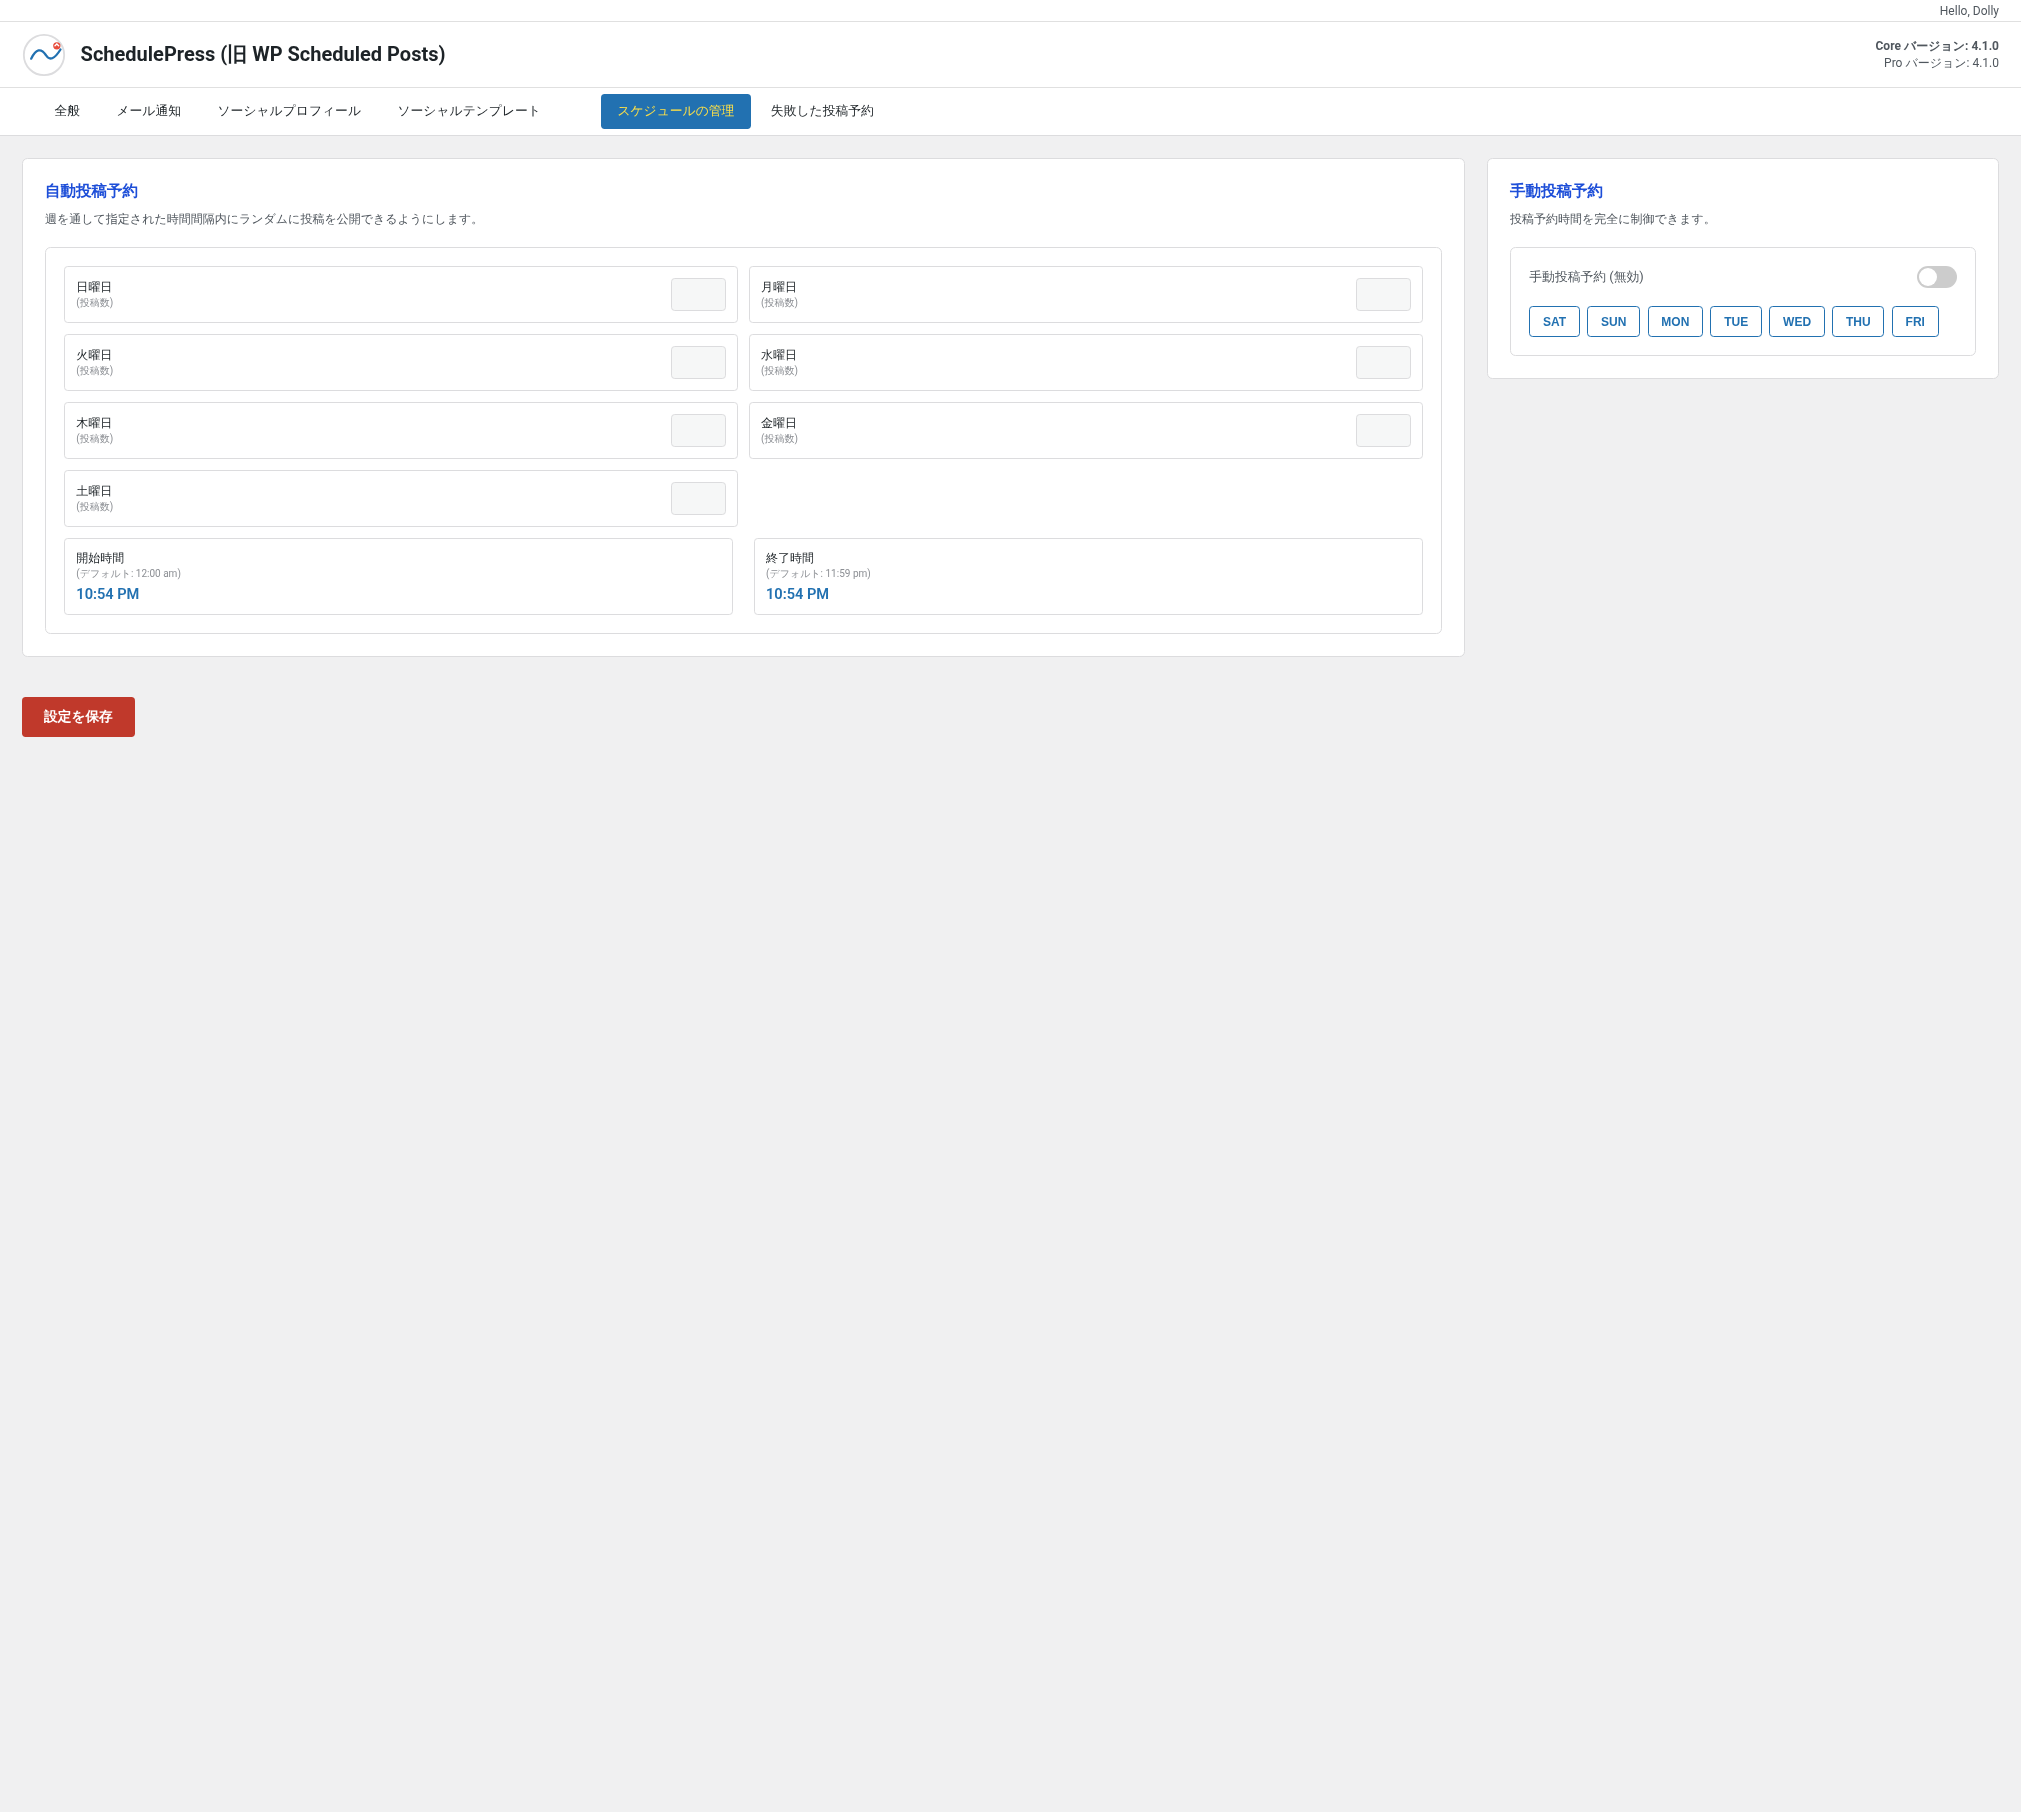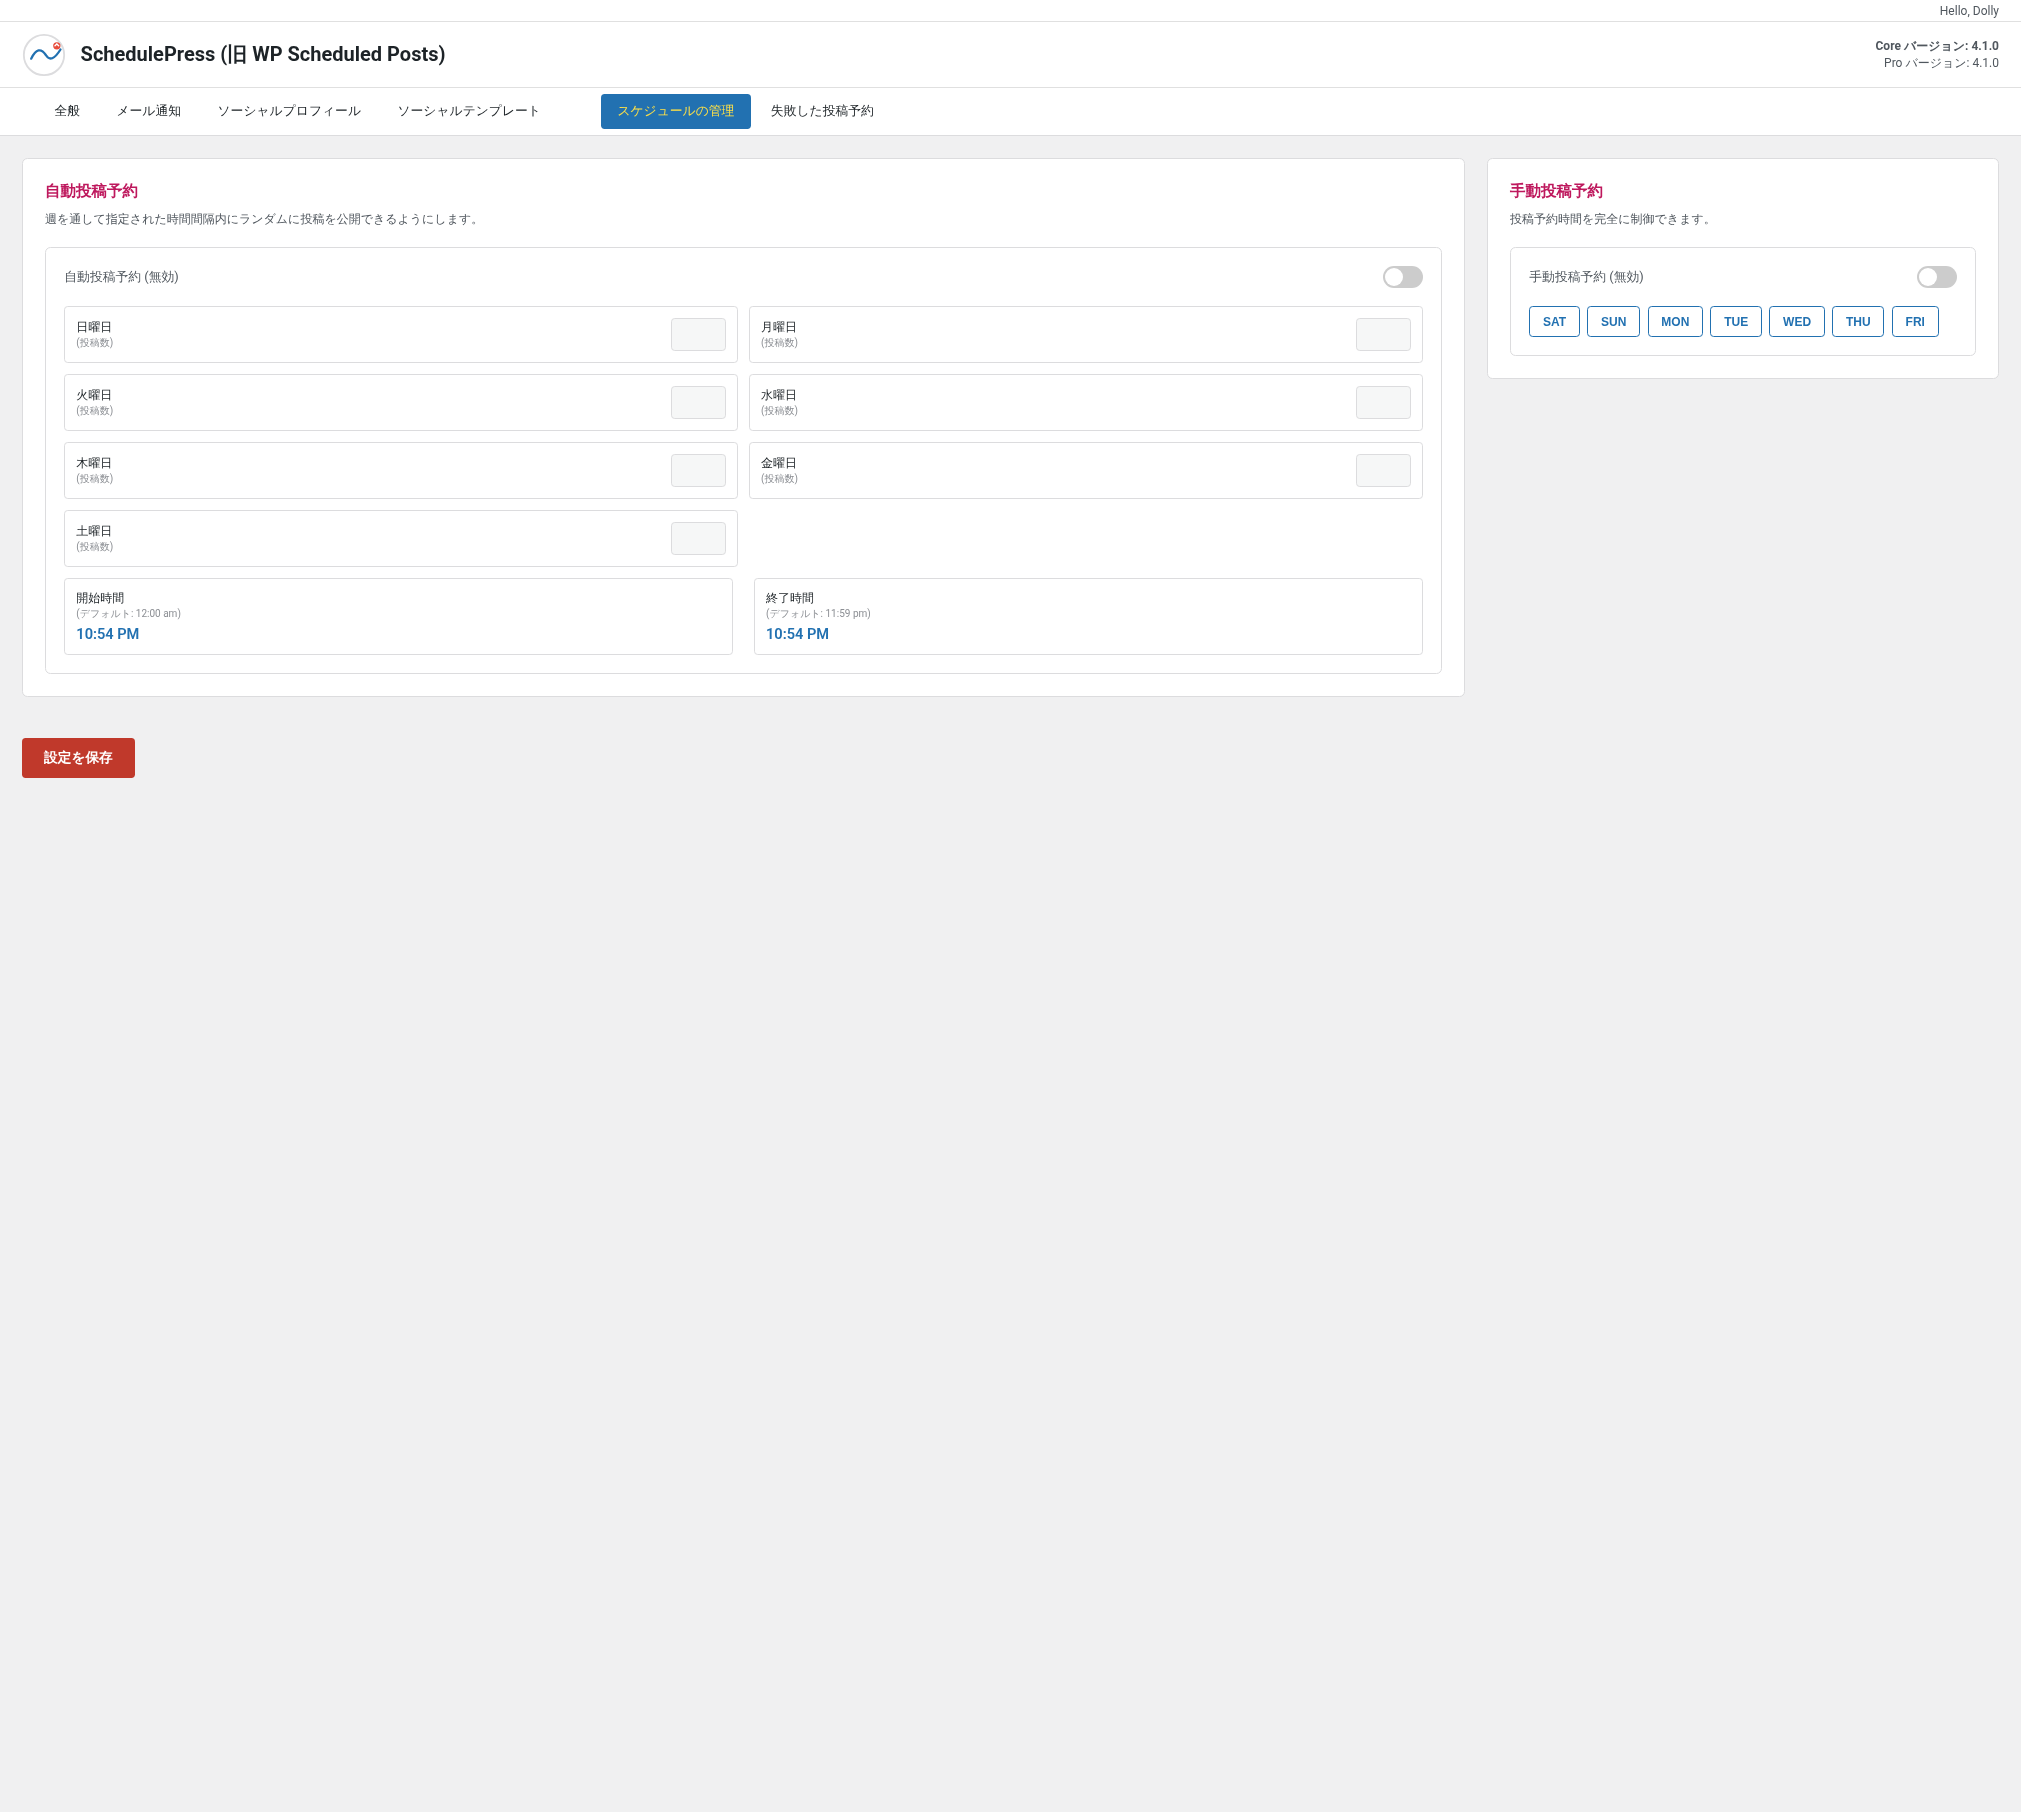--- a/index.html
+++ b/index.html
@@ -94,21 +94,21 @@
       background: #fff;
       border: 0.9px solid #dcdcde;
       border-radius: 5.5px;
       padding: 22px;
       flex: 1;
     }
 
     .panel-title {
       font-size: 15.5px;
       font-weight: 600;
-      color: #be185d;
+      color: #1d4ed8;
       margin-bottom: 9.1px;
     }
     .panel-desc {
       font-size: 12px;
       color: #50575e;
       margin-bottom: 18.3px;
     }
 
     
     .inner-card {
@@ -342,24 +342,20 @@
 </div>
 
 <div class="main-content">
 
   <div class="panel">
     <div class="panel-title">自動投稿予約</div>
     <div class="panel-desc">週を通して指定された時間間隔内にランダムに投稿を公開できるようにします。</div>
 
     <div class="inner-card">
 
-      <div class="toggle-row">
-        <span class="toggle-label">自動投稿予約 (無効)</span>
-        <div class="toggle-switch"></div>
-      </div>
 
       <div class="day-grid">
 
         <div class="day-cell">
           <div>
             <div class="day-cell-label">日曜日</div>
             <div class="day-cell-sublabel">(投稿数)</div>
           </div>
           <div class="day-cell-input"></div>
         </div>

